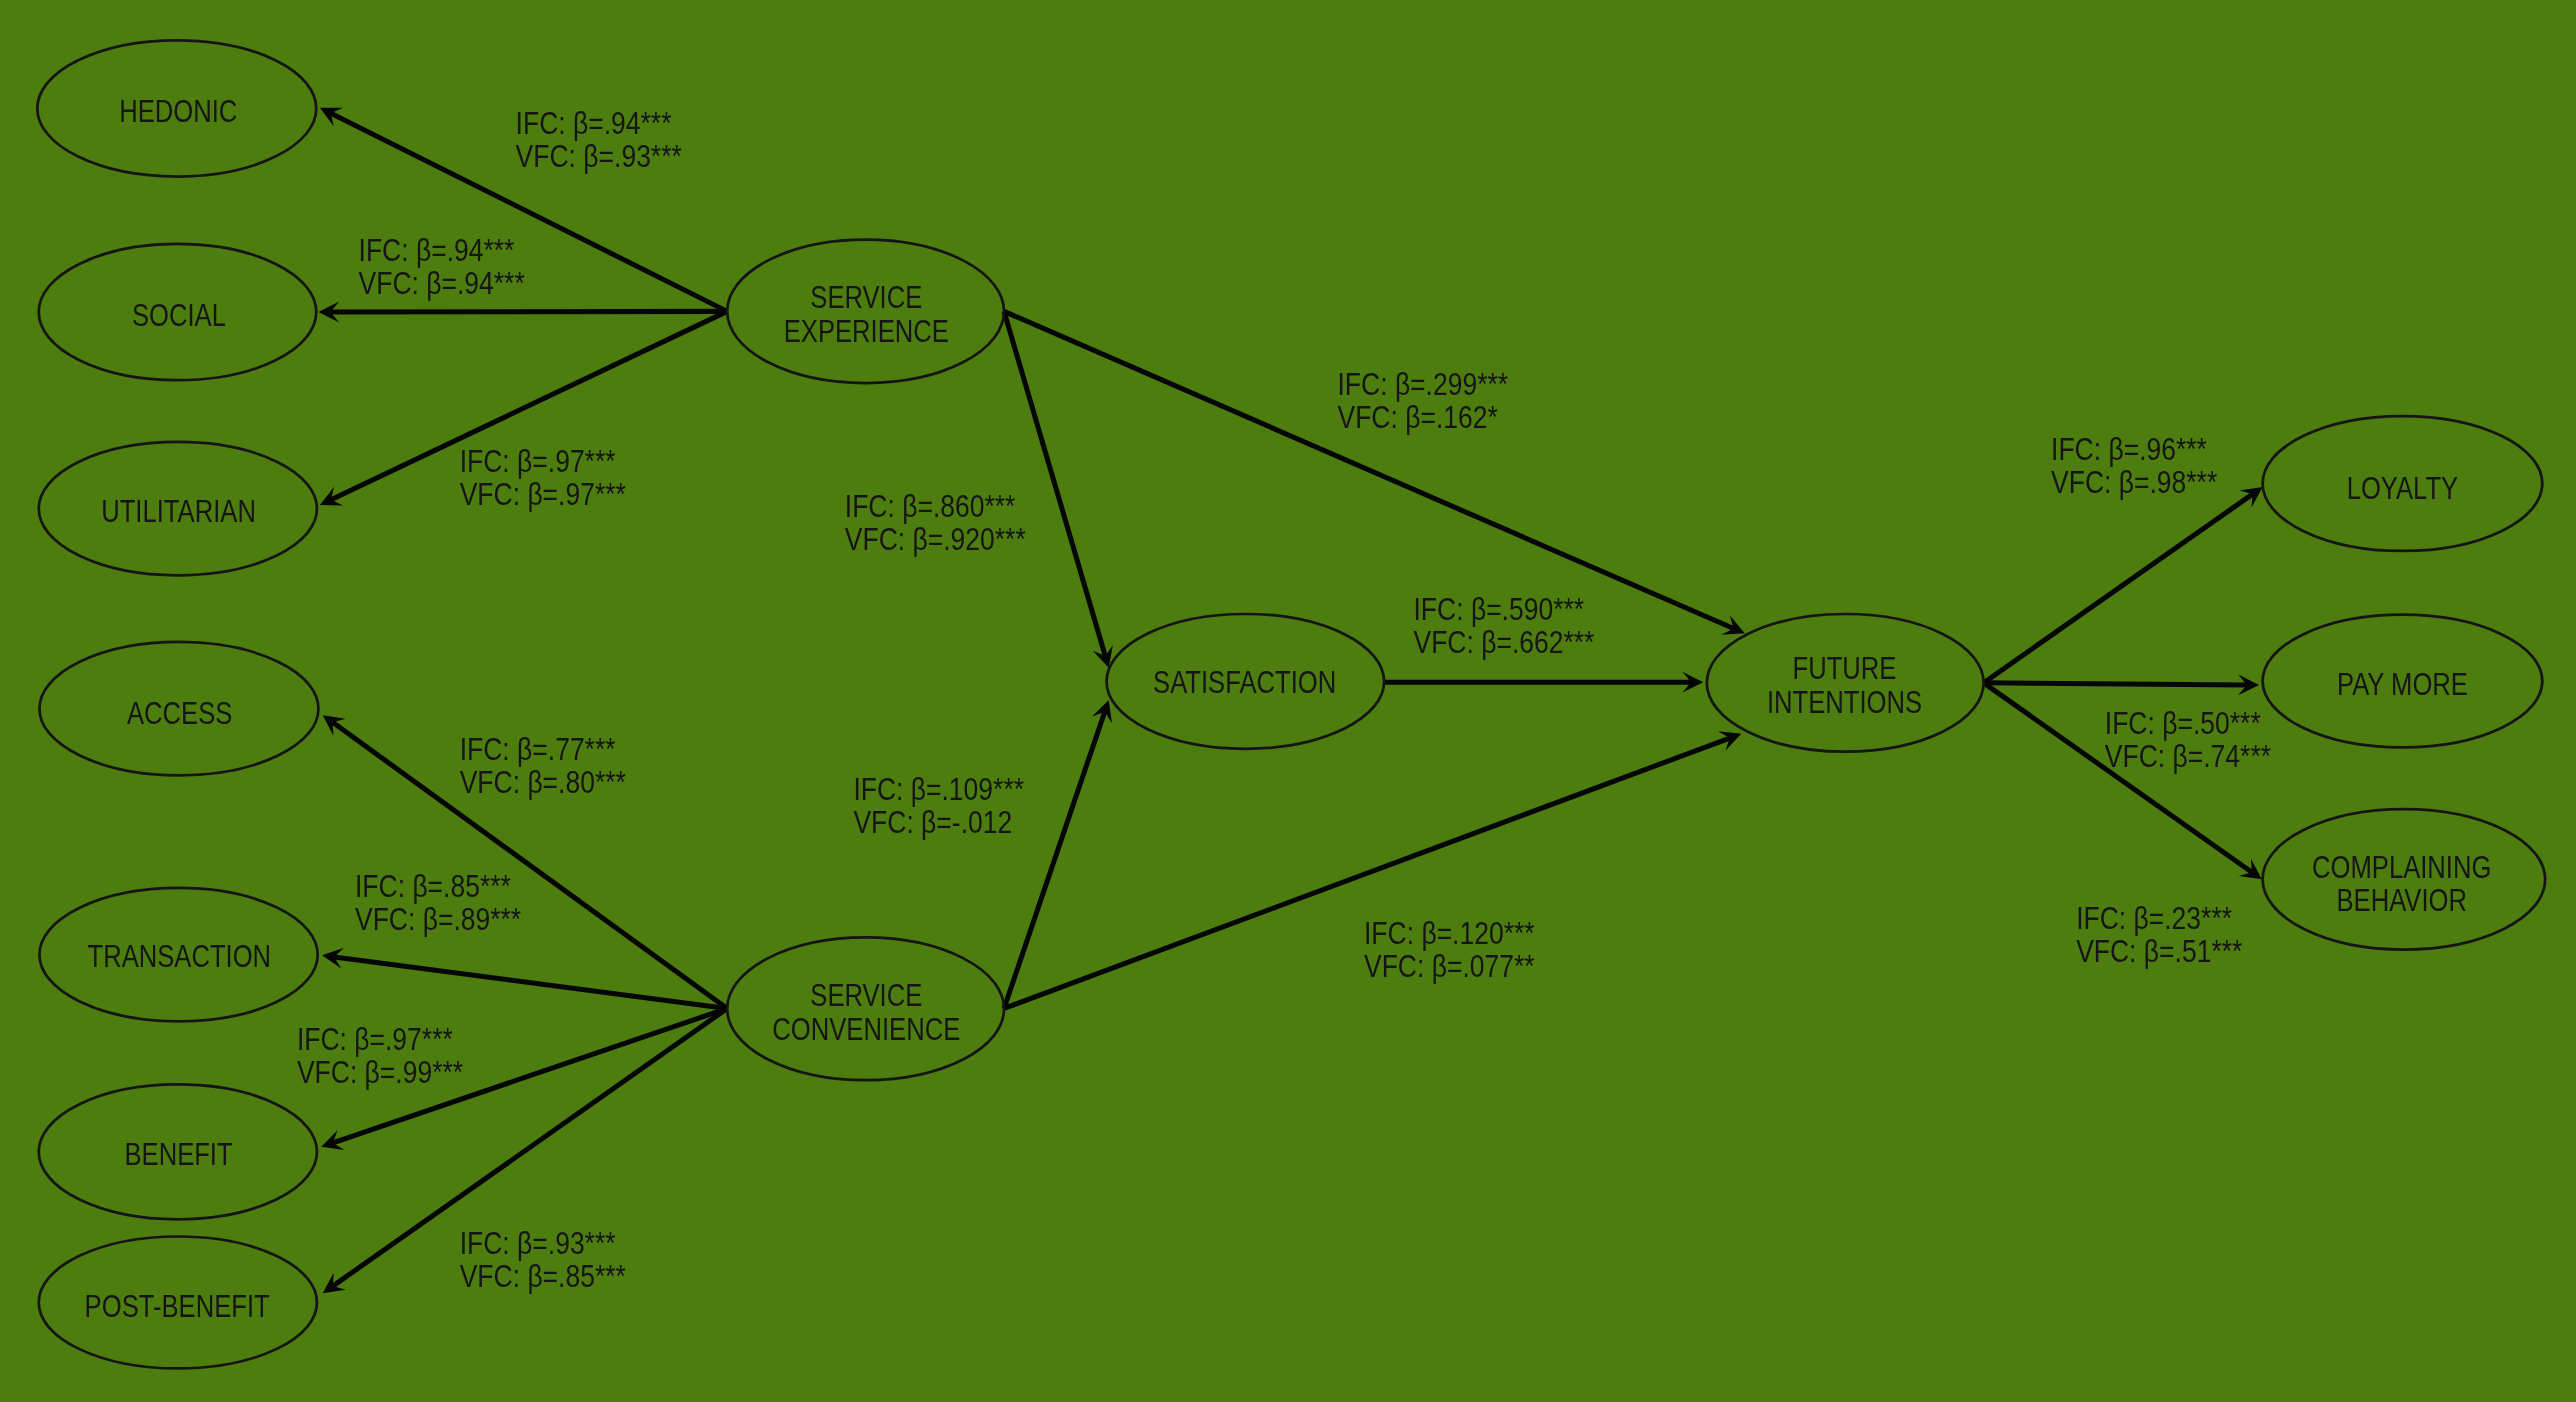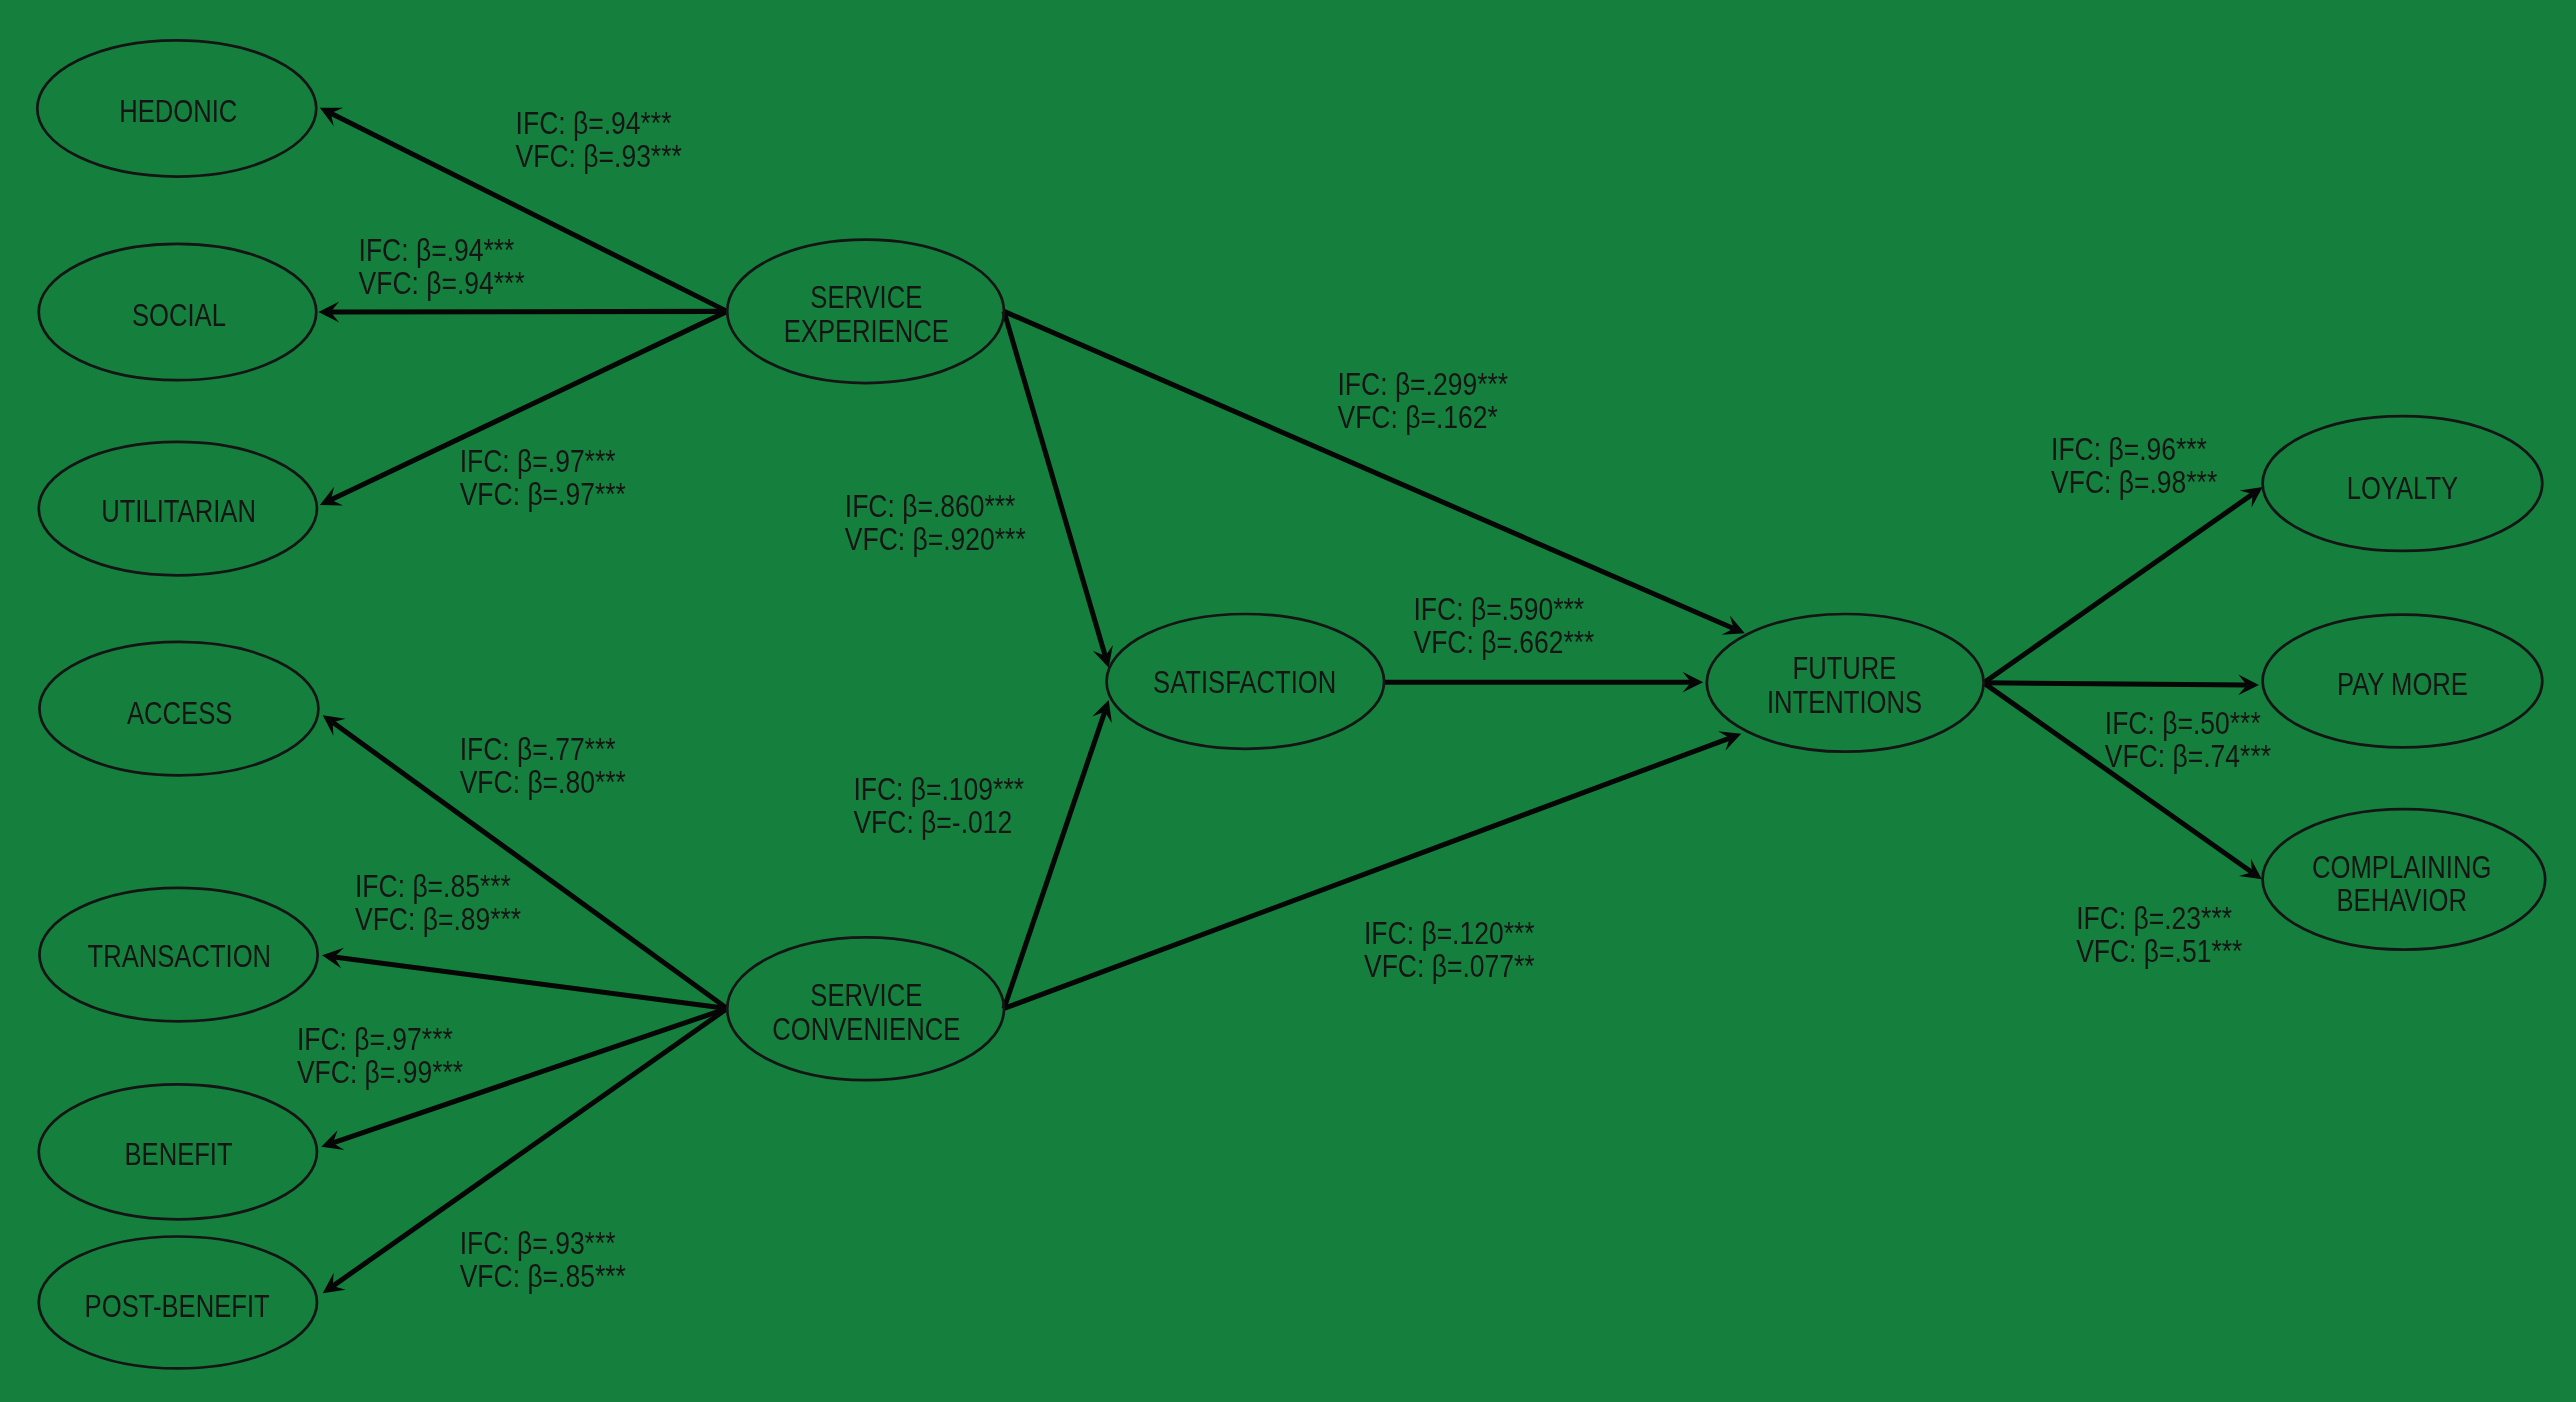--- a/index.html
+++ b/index.html
@@ -1,17 +1,17 @@
 <!DOCTYPE html>
 <html style="font-size:11.5px"><head>
 <meta charset="utf-8">
 <title>Service Experience / Service Convenience Structural Model</title>
 <style>
   html,body{margin:0;padding:0;background:#ffffff;}
-  #page{position:relative;width:2576px;height:1403px;background:#15803d;overflow:hidden;}
+  #page{position:relative;width:2576px;height:1403px;background:#4d7c0f;overflow:hidden;}
   svg#diagram{display:block;width:2576px;height:1403px;}
   .node-ellipse{fill:none;}
   .node-label{font-family:"Liberation Sans",sans-serif;text-anchor:middle;}
   .edge-shaft{fill:none;stroke-linecap:butt;}
   .arrow-head{stroke:none;}
   .coef-text{font-family:"Liberation Sans",sans-serif;}
 </style>
 </head>
 <body>
 

